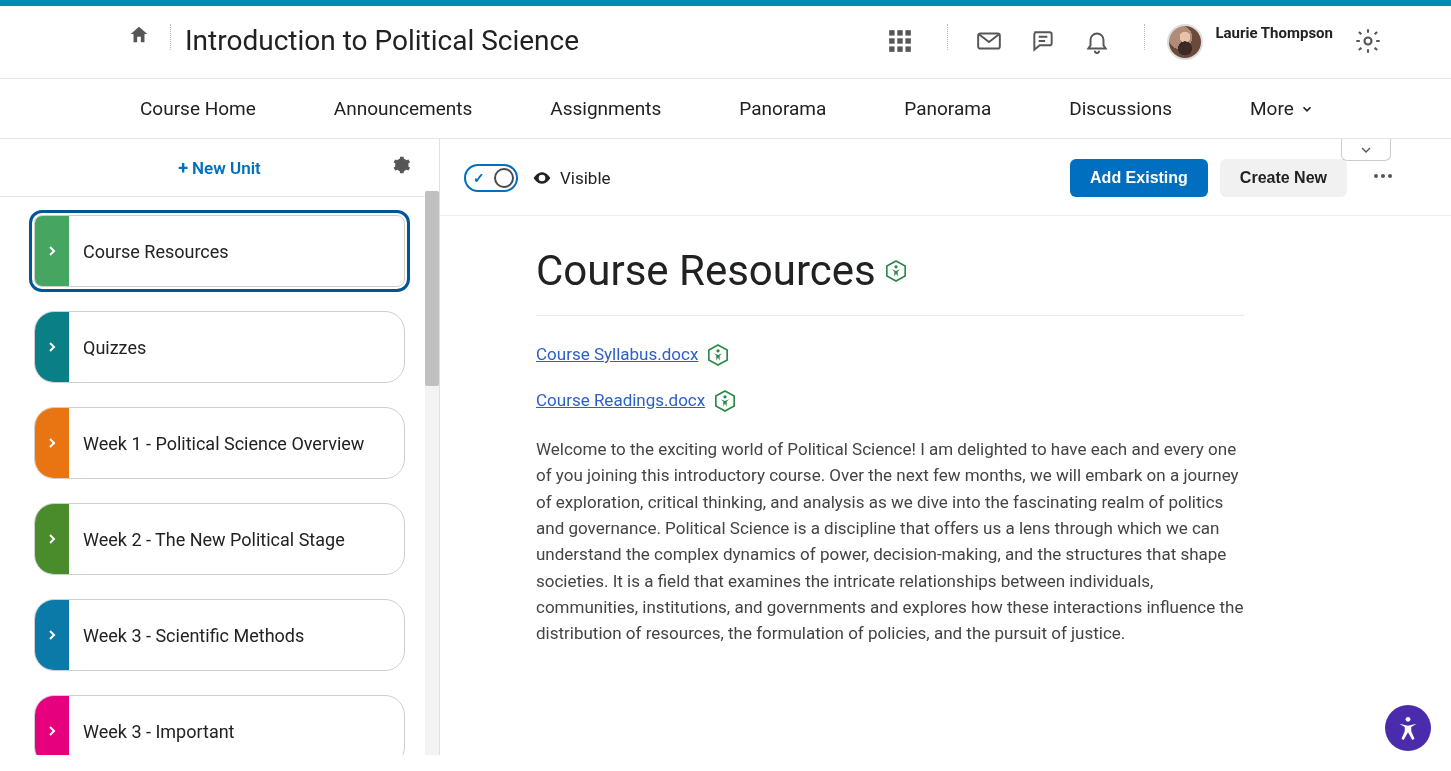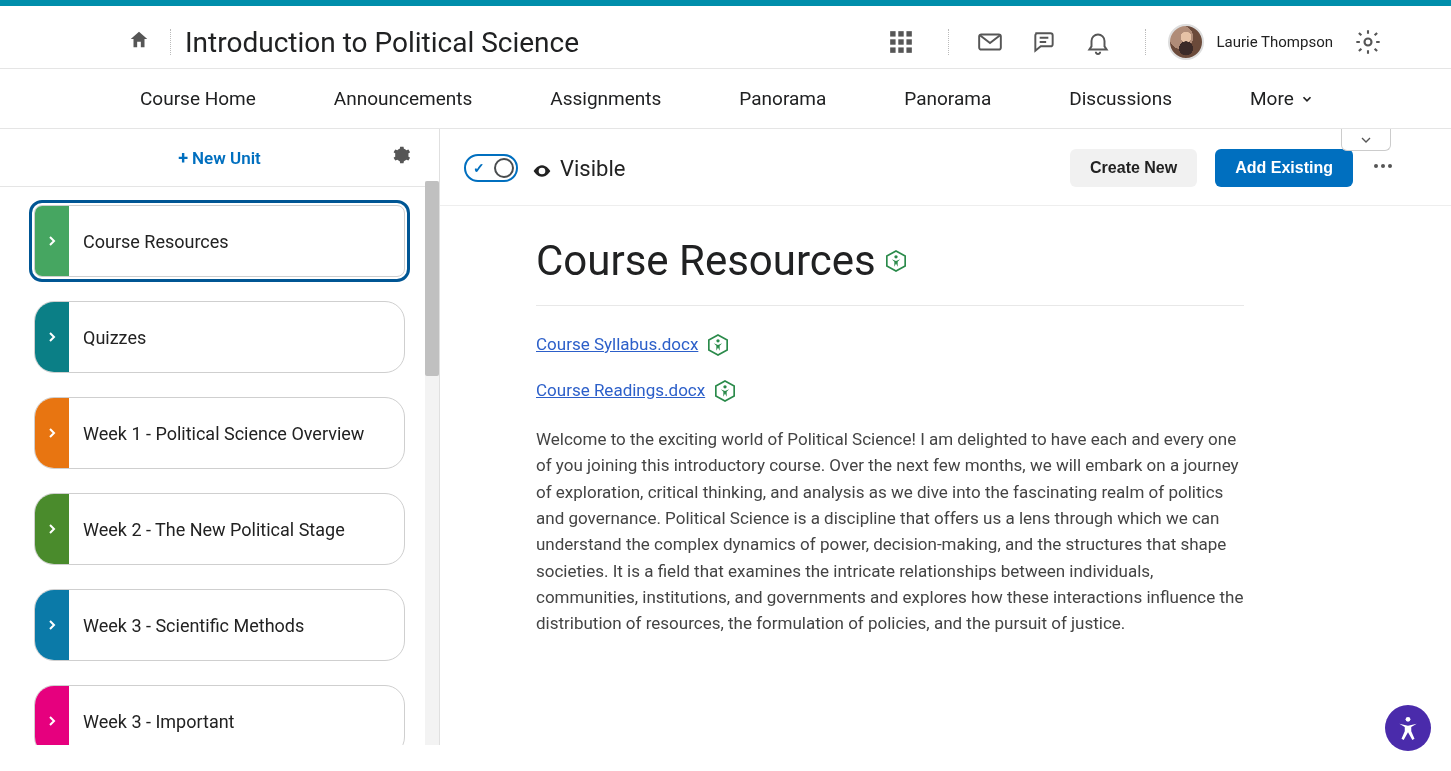--- a/index.html
+++ b/index.html
@@ -1,28 +1,28 @@
 <!DOCTYPE html>
 <html><head>
 <meta charset="utf-8">
 <style>
   * { box-sizing: border-box; margin: 0; padding: 0; }
   body { font-family: -apple-system, BlinkMacSystemFont, "Segoe UI", Roboto, Arial, sans-serif; color: #222; background:#fff; }
   .teal-band { height:6px; background:#008eab; }
-  .topbar { display:flex; align-items:center; padding:18px 56px 8px 128px; border-bottom:1px solid #e5e5e5; }
+  .topbar { display:flex; align-items:flex-start; padding:18px 56px 18px 128px; border-bottom:1px solid #e5e5e5; }
   .home-icon { width:22px; height:22px; fill:#565656; cursor:pointer; }
   .vsep { width:1px; height:26px; border-left:1px dotted #bbb; margin:0 14px 0 20px;}
   .course-title { font-size:28px; font-weight:400; color:#202122;}
   .topbar-spacer{flex:1}
   .iconbtn { width:34px; height:34px; display:flex; align-items:center; justify-content:center; cursor:pointer; margin:0 10px;}
   .iconbtn svg{ width:26px; height:26px; stroke:#565656; fill:none; stroke-width:1.8;}
   .grid-icon svg{fill:#565656;stroke:none;}
   .avatar{width:36px;height:36px;border-radius:50%; background:radial-gradient(circle at 35% 35%, #b08c78 0 40%, #6b4a3a 41% 100%); border:2px solid #ddd; margin-left:8px; overflow:hidden; position:relative;}
   .avatar::after{content:""; position:absolute; inset:0; background: radial-gradient(circle at 50% 70%, #3b2a28 0 25%, transparent 26%), radial-gradient(circle at 50% 35%, #e6c2a6 0 20%, transparent 21%);}
-  .username{font-size:15px; color:#222; margin-left:12px;}
+  .username{font-size:15px; color:#222; margin-left:12px;font-weight:bold;}
   .gear svg{width:28px;height:28px;stroke:#565656;}
   .navbar{display:flex; gap:78px; padding:18px 0 18px 140px; border-bottom:1px solid #e5e5e5; font-size:19px;}
   .navbar a{color:#202122; text-decoration:none; cursor:pointer; display:flex; align-items:center; gap:6px;}
   .content-area{display:flex; height:calc(100vh - 155px); position:relative;}
   .sidebar{width:440px; border-right:1px solid #e0e0e0; position:relative; overflow:hidden;}
   .sidebar-header{display:flex; align-items:center; justify-content:center; padding:18px 20px; border-bottom:1px solid #e5e5e5; position:relative;}
   .new-unit{color:#006fbf; font-weight:600; font-size:17px; display:flex; align-items:center; gap:4px; cursor:pointer;}
   .sidebar-gear{position:absolute; right:28px; top:16px; cursor:pointer;}
   .sidebar-gear svg{width:20px;height:20px; fill:#565656;}
   .unit-list{padding:18px 0 0 0; height:100%; overflow-y:auto;}
@@ -39,21 +39,21 @@
   .c-dgreen{background:#4a8b2c}
   .c-blue{background:#0b7aa8}
   .c-pink{background:#e6007e}
   .main{flex:1; position:relative; padding:0; overflow:auto;}
   .expand-chevron{position:absolute; right:60px; top:0; width:50px; height:22px; border:1px solid #ccc; border-top:none; border-radius:0 0 6px 6px; display:flex; align-items:center; justify-content:center; background:#fff; cursor:pointer;}
   .expand-chevron svg{width:16px;height:16px; stroke:#565656; fill:none; stroke-width:2;}
   .action-row{display:flex; align-items:center; padding:20px 50px 18px 24px; border-bottom:1px solid #eee;}
   .toggle{width:54px;height:28px; border:2px solid #006fbf; border-radius:20px; position:relative; margin-right:14px; cursor:pointer; display:flex; align-items:center;}
   .toggle .check{position:absolute; left:7px; color:#006fbf; font-size:14px; font-weight:bold;}
   .toggle .knob{position:absolute; right:2px; top:2px; width:20px;height:20px; border:2px solid #494c4e; border-radius:50%; background:#fff;}
-  .visible-label{display:flex; align-items:flex-end; gap:8px; font-size:22px; color:#222;}
+  .visible-label{display:flex; align-items:flex-start; gap:8px; font-size:17px; color:#222;}
   .visible-label svg{width:20px;height:20px; fill:#222;}
   .action-spacer{flex:1}
   .btn{padding:10px 20px; border-radius:6px; font-size:16px; font-weight:600; cursor:pointer; border:none;}
   .btn-primary{background:#006fbf; color:#fff; margin-right:12px;}
   .btn-light{background:#f1f1f1; color:#222; margin-right:18px;}
   .more-dots{cursor:pointer; padding:0 6px;}
   .more-dots svg{width:24px;height:24px; fill:#565656;}
   .page-body{padding:30px 96px 40px 96px; max-width:900px;}
   .page-title-row{display:flex; align-items:center; gap:10px; padding-bottom:20px; border-bottom:1px solid #e8e8e8; margin-bottom:28px;}
   .page-title{font-size:42px; font-weight:400; color:#202122;}
@@ -218,22 +218,22 @@
         <span class="check">✓</span>
         <span class="knob"></span>
       </div>
       <div class="visible-label">
         <svg viewBox="0 0 24 24">
             <path d="M12 5C6 5 2 12 2 12s4 7 10 7 10-7 10-7-4-7-10-7zm0 11a4 4 0 110-8 4 4 0 010 8z"></path>
           </svg>
         <span>Visible</span>
       </div>
       <div class="action-spacer"></div>
+      <button class="btn btn-primary">Add Existing</button>
       <button class="btn btn-light">Create New</button>
-      <button class="btn btn-primary">Add Existing</button>
       <div class="more-dots">
         <svg viewBox="0 0 24 24">
             <circle cx="5" cy="12" r="2"></circle>
             <circle cx="12" cy="12" r="2"></circle>
             <circle cx="19" cy="12" r="2"></circle>
           </svg>
       </div>
     </div>
 
     <div class="page-body">

